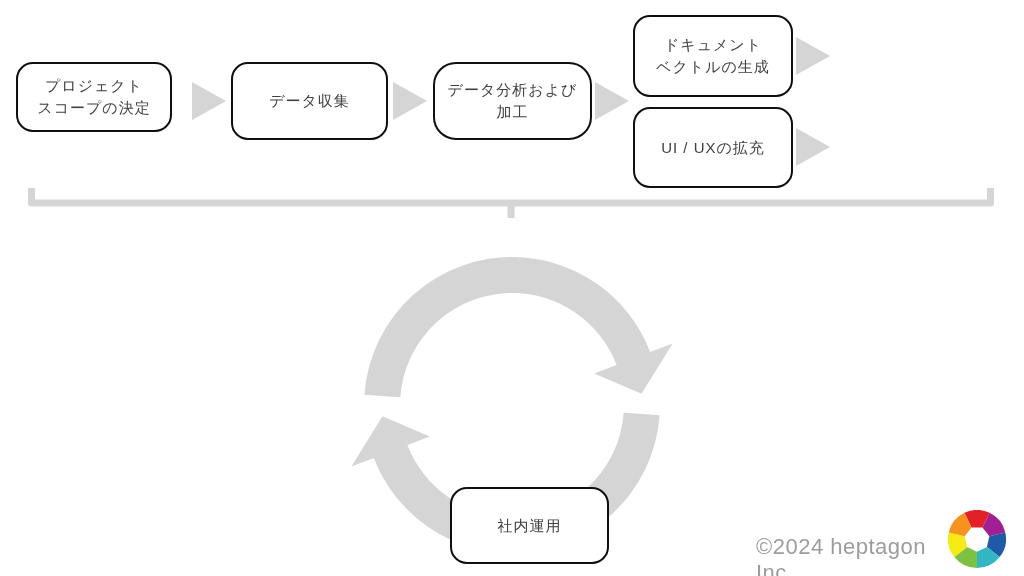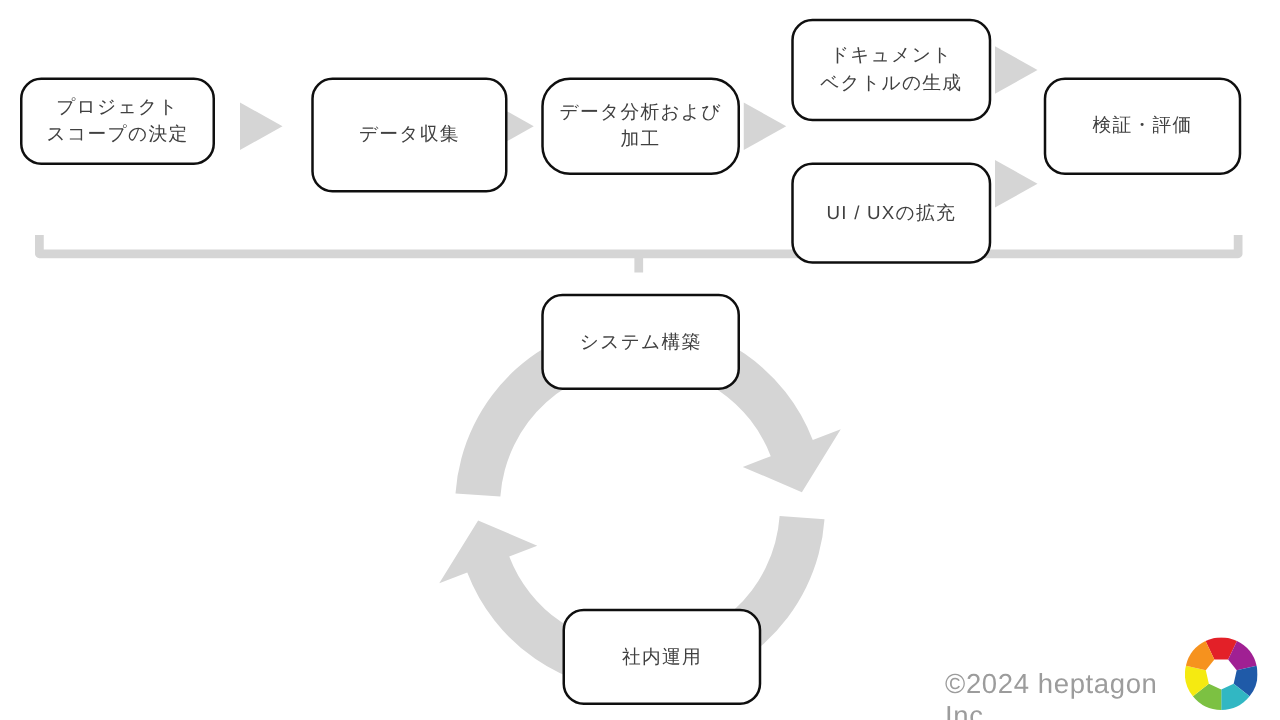--- a/index.html
+++ b/index.html
@@ -73,45 +73,39 @@
     <path d="M659.6,415.3 A148,148 0 0 1 506.8,552.9 L508.1,516.9 A112,112 0 0 0 623.7,412.8 Z" fill="#d5d5d5"></path>
     <path d="M512,553 A148,148 0 0 1 373.8,458 L351.4,466.6 L382.5,416.3 L429.8,436.5 L407.4,445.1 A112,112 0 0 0 512,517 Z" fill="#d5d5d5"></path>
     <path d="M364.4,394.7 A148,148 0 0 1 517.2,257.1 L515.9,293.1 A112,112 0 0 0 400.3,397.2 Z" fill="#d5d5d5"></path>
   </svg>
 
   <div class="node" style="left:16px; top:62px; width:156px; height:70px;align-items:center;">
     <span class="node-label">プロジェクト
 スコープの決定</span>
   </div>
 
-  <div class="node" style="left:231px; top:62px; width:157px; height:92px;margin-left:18px;">
+  <div class="node" style="left:231px; top:62px; width:157px; height:78px;">
     <span class="node-label">データ収集</span>
   </div>
 
   <div class="node" style="left:433px; top:62px; width:159px; height:78px;border-radius:23px;">
     <span class="node-label">データ分析および
 加工</span>
   </div>
 
   <div class="node" style="left:633px; top:15px; width:160px; height:82px;">
     <span class="node-label">ドキュメント
 ベクトルの生成</span>
   </div>
 
-  <div class="node" style="left:633px; top:107px; width:160px; height:81px;margin-top:23px;">
+  <div class="node" style="left:633px; top:107px; width:160px; height:81px;">
     <span class="node-label">UI / UXの拡充</span>
   </div>
 
-  <div class="node" style="left:835px; top:62px; width:158px; height:78px;">
-    <span class="node-label">検証・評価</span>
-  </div>
 
-  <div class="node" style="left:433px; top:235px; width:159px; height:77px;">
-    <span class="node-label">システム構築</span>
-  </div>
 
   <div class="node" style="left:450px; top:487px; width:159px; height:77px;">
     <span class="node-label">社内運用</span>
   </div>
 
   <div class="copyright">©2024 heptagon Inc.</div>
 
   <svg class="logo" width="58" height="58" viewBox="0 0 64 64">
     <path d="M18.12,3.17 A32,32 0 0 1 45.88,3.17 L38.07,19.39 L25.93,19.39 Z" fill="#e32028"></path>
     <path d="M45.88,3.17 A32,32 0 0 1 63.20,24.88 L45.65,28.89 L38.07,19.39 Z" fill="#a02093"></path>

